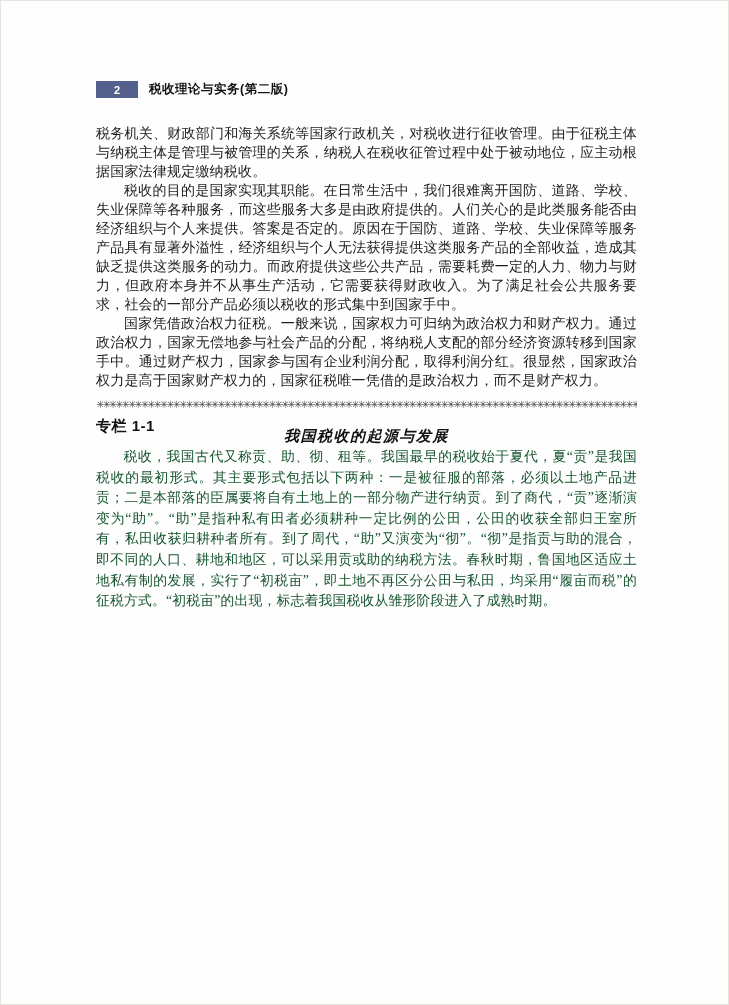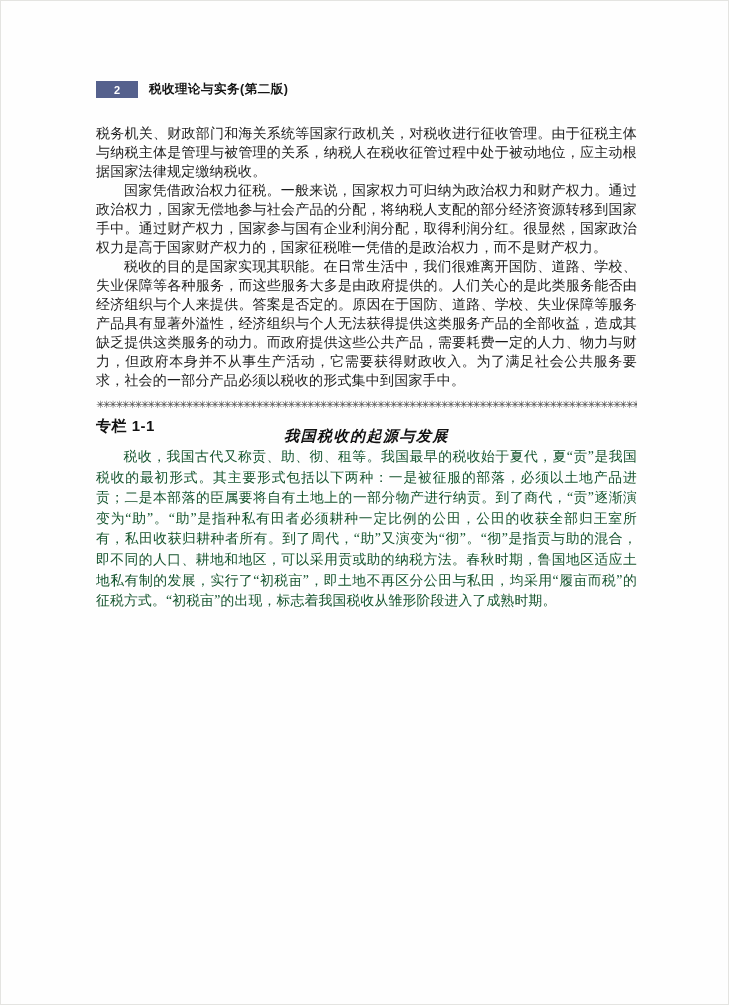--- a/index.html
+++ b/index.html
@@ -80,22 +80,22 @@
 <div class="page">
   <div class="content">
 
     <div class="page-header">
       <div class="page-badge" style="background-color: rgb(85, 97, 141);">2</div>
       <div class="book-title">税收理论与实务(第二版)</div>
     </div>
 
     <div class="body-text">
       <p class="continuation">税务机关、财政部门和海关系统等国家行政机关，对税收进行征收管理。由于征税主体与纳税主体是管理与被管理的关系，纳税人在税收征管过程中处于被动地位，应主动根据国家法律规定缴纳税收。</p>
+      <p>税收的目的是国家实现其职能。在日常生活中，我们很难离开国防、道路、学校、失业保障等各种服务，而这些服务大多是由政府提供的。人们关心的是此类服务能否由经济组织与个人来提供。答案是否定的。原因在于国防、道路、学校、失业保障等服务产品具有显著外溢性，经济组织与个人无法获得提供这类服务产品的全部收益，造成其缺乏提供这类服务的动力。而政府提供这些公共产品，需要耗费一定的人力、物力与财力，但政府本身并不从事生产活动，它需要获得财政收入。为了满足社会公共服务要求，社会的一部分产品必须以税收的形式集中到国家手中。</p>
       <p>国家凭借政治权力征税。一般来说，国家权力可归纳为政治权力和财产权力。通过政治权力，国家无偿地参与社会产品的分配，将纳税人支配的部分经济资源转移到国家手中。通过财产权力，国家参与国有企业利润分配，取得利润分红。很显然，国家政治权力是高于国家财产权力的，国家征税唯一凭借的是政治权力，而不是财产权力。</p>
-      <p>税收的目的是国家实现其职能。在日常生活中，我们很难离开国防、道路、学校、失业保障等各种服务，而这些服务大多是由政府提供的。人们关心的是此类服务能否由经济组织与个人来提供。答案是否定的。原因在于国防、道路、学校、失业保障等服务产品具有显著外溢性，经济组织与个人无法获得提供这类服务产品的全部收益，造成其缺乏提供这类服务的动力。而政府提供这些公共产品，需要耗费一定的人力、物力与财力，但政府本身并不从事生产活动，它需要获得财政收入。为了满足社会公共服务要求，社会的一部分产品必须以税收的形式集中到国家手中。</p>
     </div>
 
     <div class="divider">✳✳✳✳✳✳✳✳✳✳✳✳✳✳✳✳✳✳✳✳✳✳✳✳✳✳✳✳✳✳✳✳✳✳✳✳✳✳✳✳✳✳✳✳✳✳✳✳✳✳✳✳✳✳✳✳✳✳✳✳✳✳✳✳✳✳✳✳✳✳✳✳✳✳✳✳✳✳✳✳✳✳✳✳✳✳✳✳✳✳✳✳✳✳✳✳✳✳✳✳</div>
 
     <div class="column-head">
       <span class="column-label">专栏 1-1</span>
       <span class="column-title">我国税收的起源与发展</span>
     </div>
 
     <div class="column-text">

